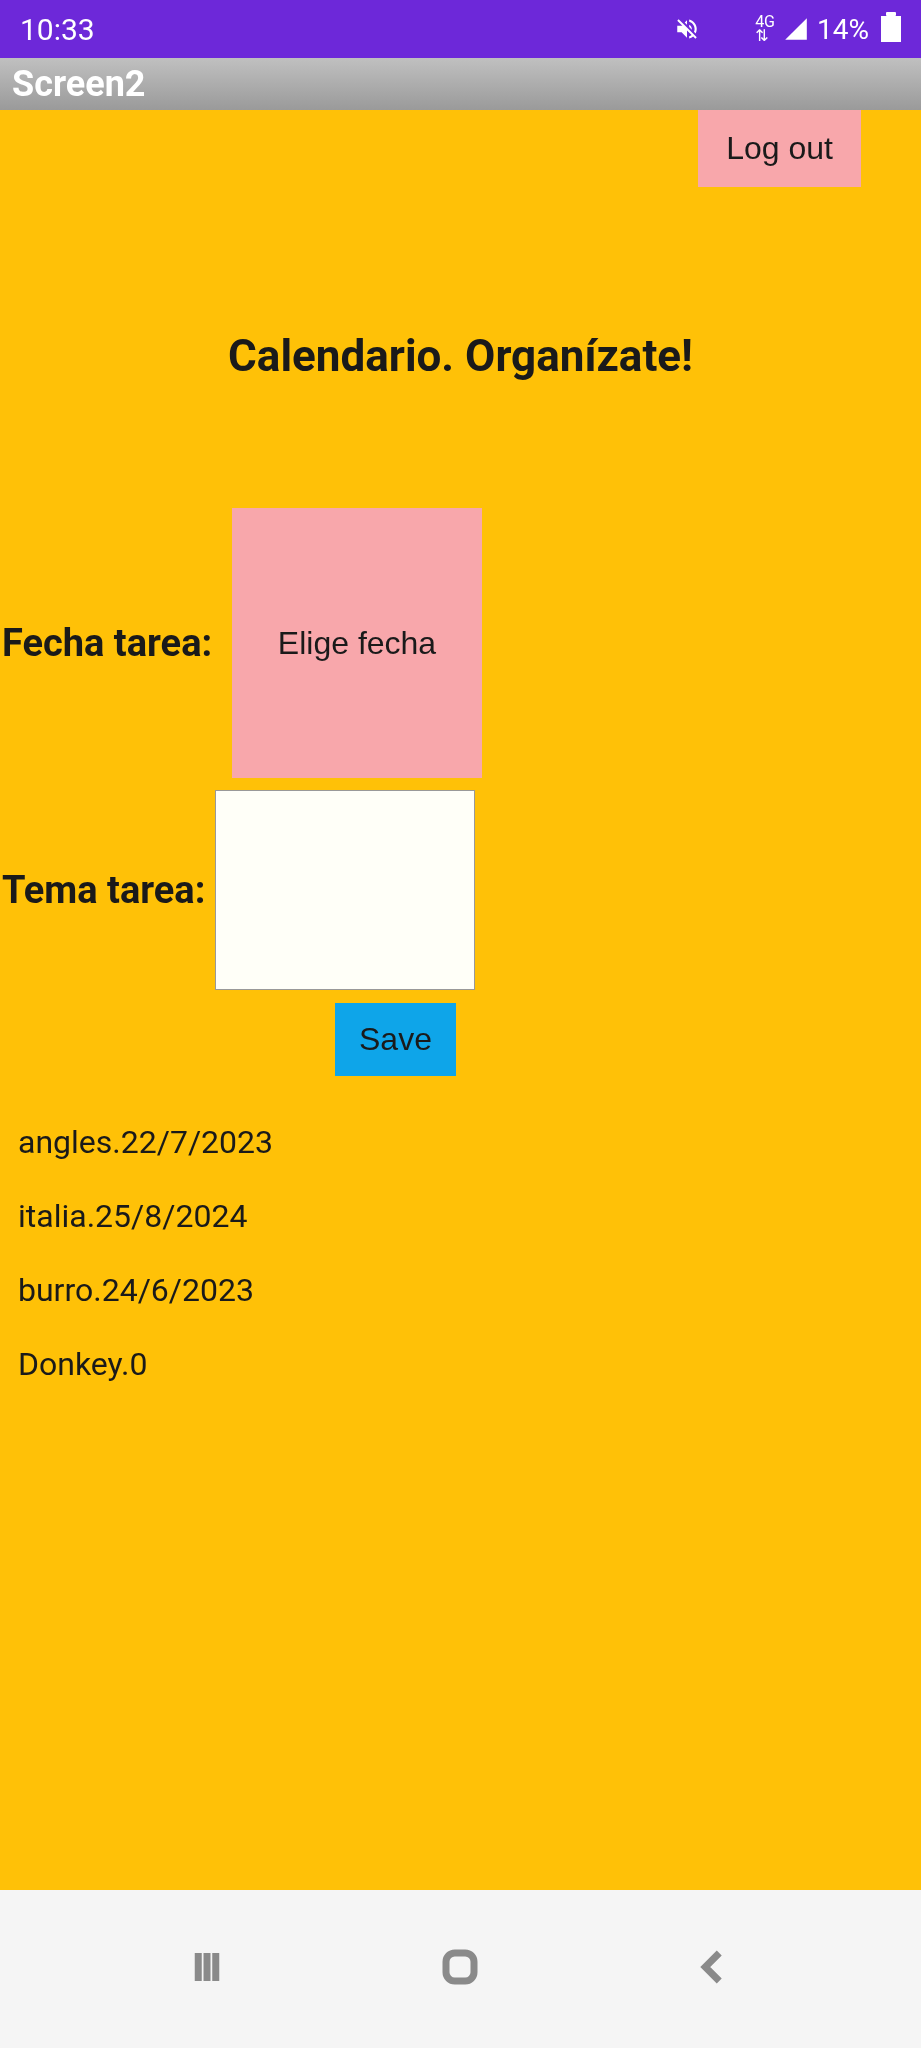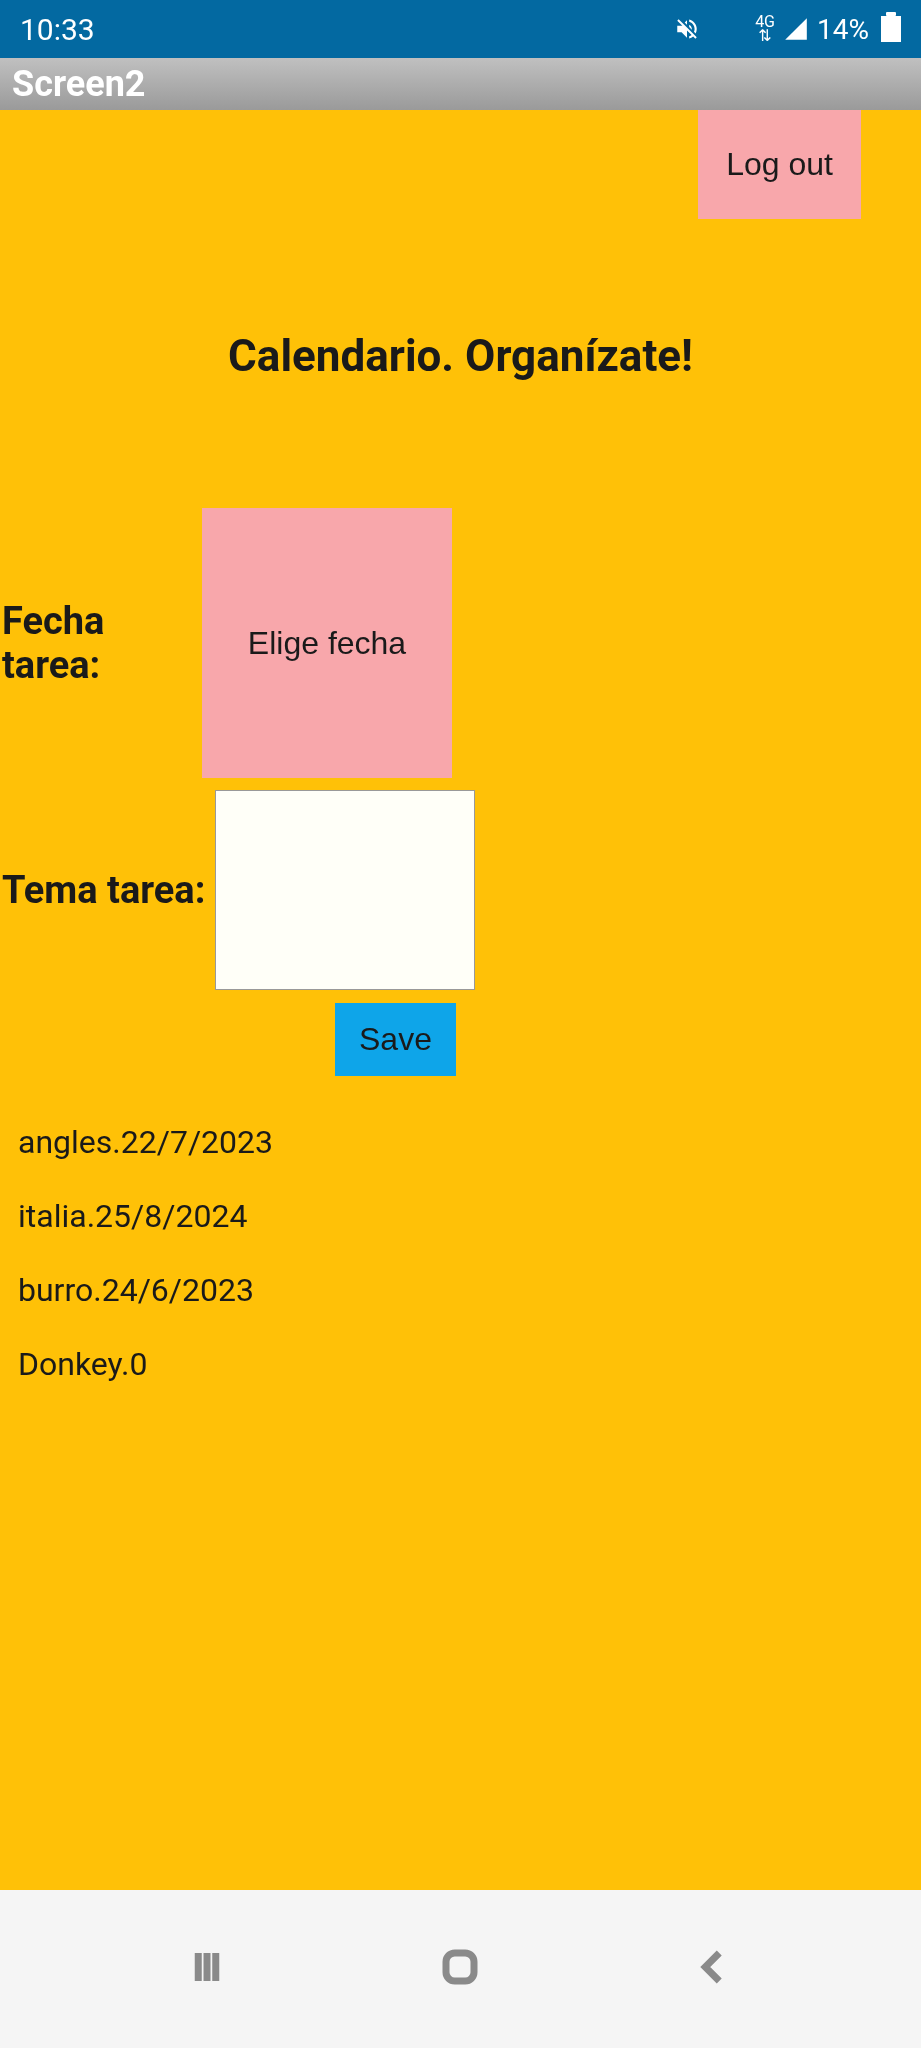--- a/index.html
+++ b/index.html
@@ -10,21 +10,21 @@
     body {
       width: 921px;
       height: 2048px;
       font-family: Roboto, Arial, sans-serif;
       background: #e8e8e8;
       overflow: hidden;
       position: relative;
     }
     .status-bar {
       height: 58px;
-      background: #0369a1;
+      background: #6d28d9;
       color: #fff;
       display: flex;
       align-items: center;
       justify-content: space-between;
       padding: 12px 20px;
       font-size: 30px;
     }
     .status-left {
       font-weight: 400;
     }
@@ -50,21 +50,21 @@
     .main {
       background: #ffc107;
       height: 1780px;
       position: relative;
     }
     .logout-btn {
       position: absolute;
       top: 0;
       right: 60px;
       background: #f8a7ab;
-      padding: 36px 28px;
+      padding: 20px 28px;
       font-size: 32px;
       color: #1a1a1a;
       border: none;
     }
     .page-title {
       position: absolute;
       top: 220px;
       left: 0;
       right: 0;
       text-align: center;
@@ -76,21 +76,21 @@
       position: absolute;
       top: 398px;
       left: 0;
       display: flex;
       align-items: center;
     }
     .label-fecha {
       font-size: 38px;
       font-weight: 700;
       color: #1a1a1a;
-      width: 202px;
+      width: 232px;
       padding-left: 2px;
     }
     .btn-fecha {
       background: #f8a7ab;
       width: 250px;
       height: 270px;
       display: flex;
       align-items: center;
       justify-content: center;
       font-size: 32px;
@@ -186,21 +186,20 @@
       position: absolute;
       bottom: 0;
       left: 0;
       width: 100%;
       height: 72%;
       background: #fff;
     }
     .d4g {
       font-size: 16px;
       line-height: 0.9;
-      text-align: center;
       margin-left: 47px;
     }
   </style>
 </head>
 <body>
 
 <div class="status-bar">
   <div class="status-left">10:33</div>
   <div class="status-right">
     <svg width="26" height="26" viewBox="0 0 24 24">

